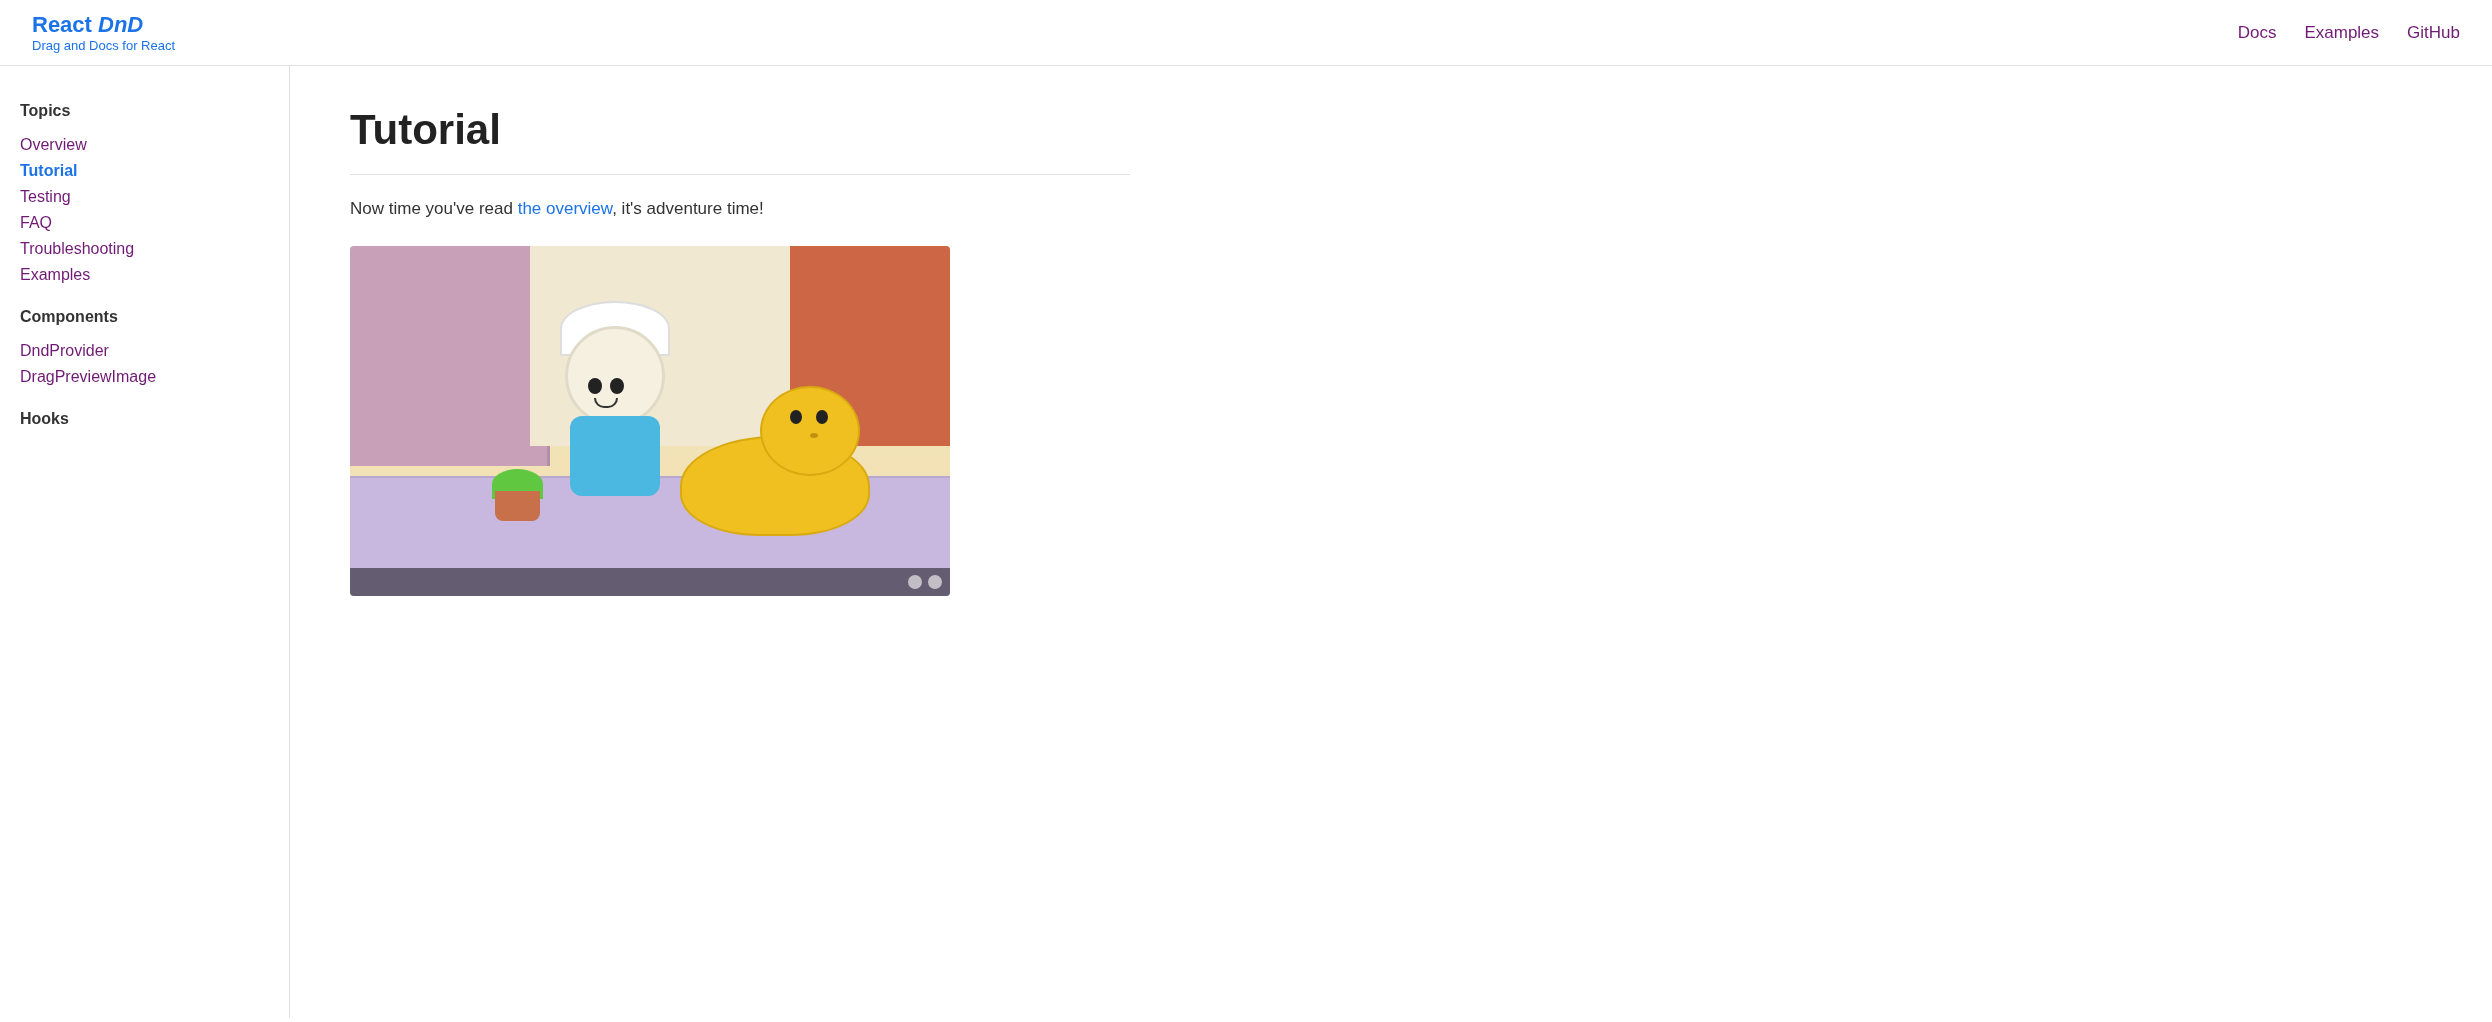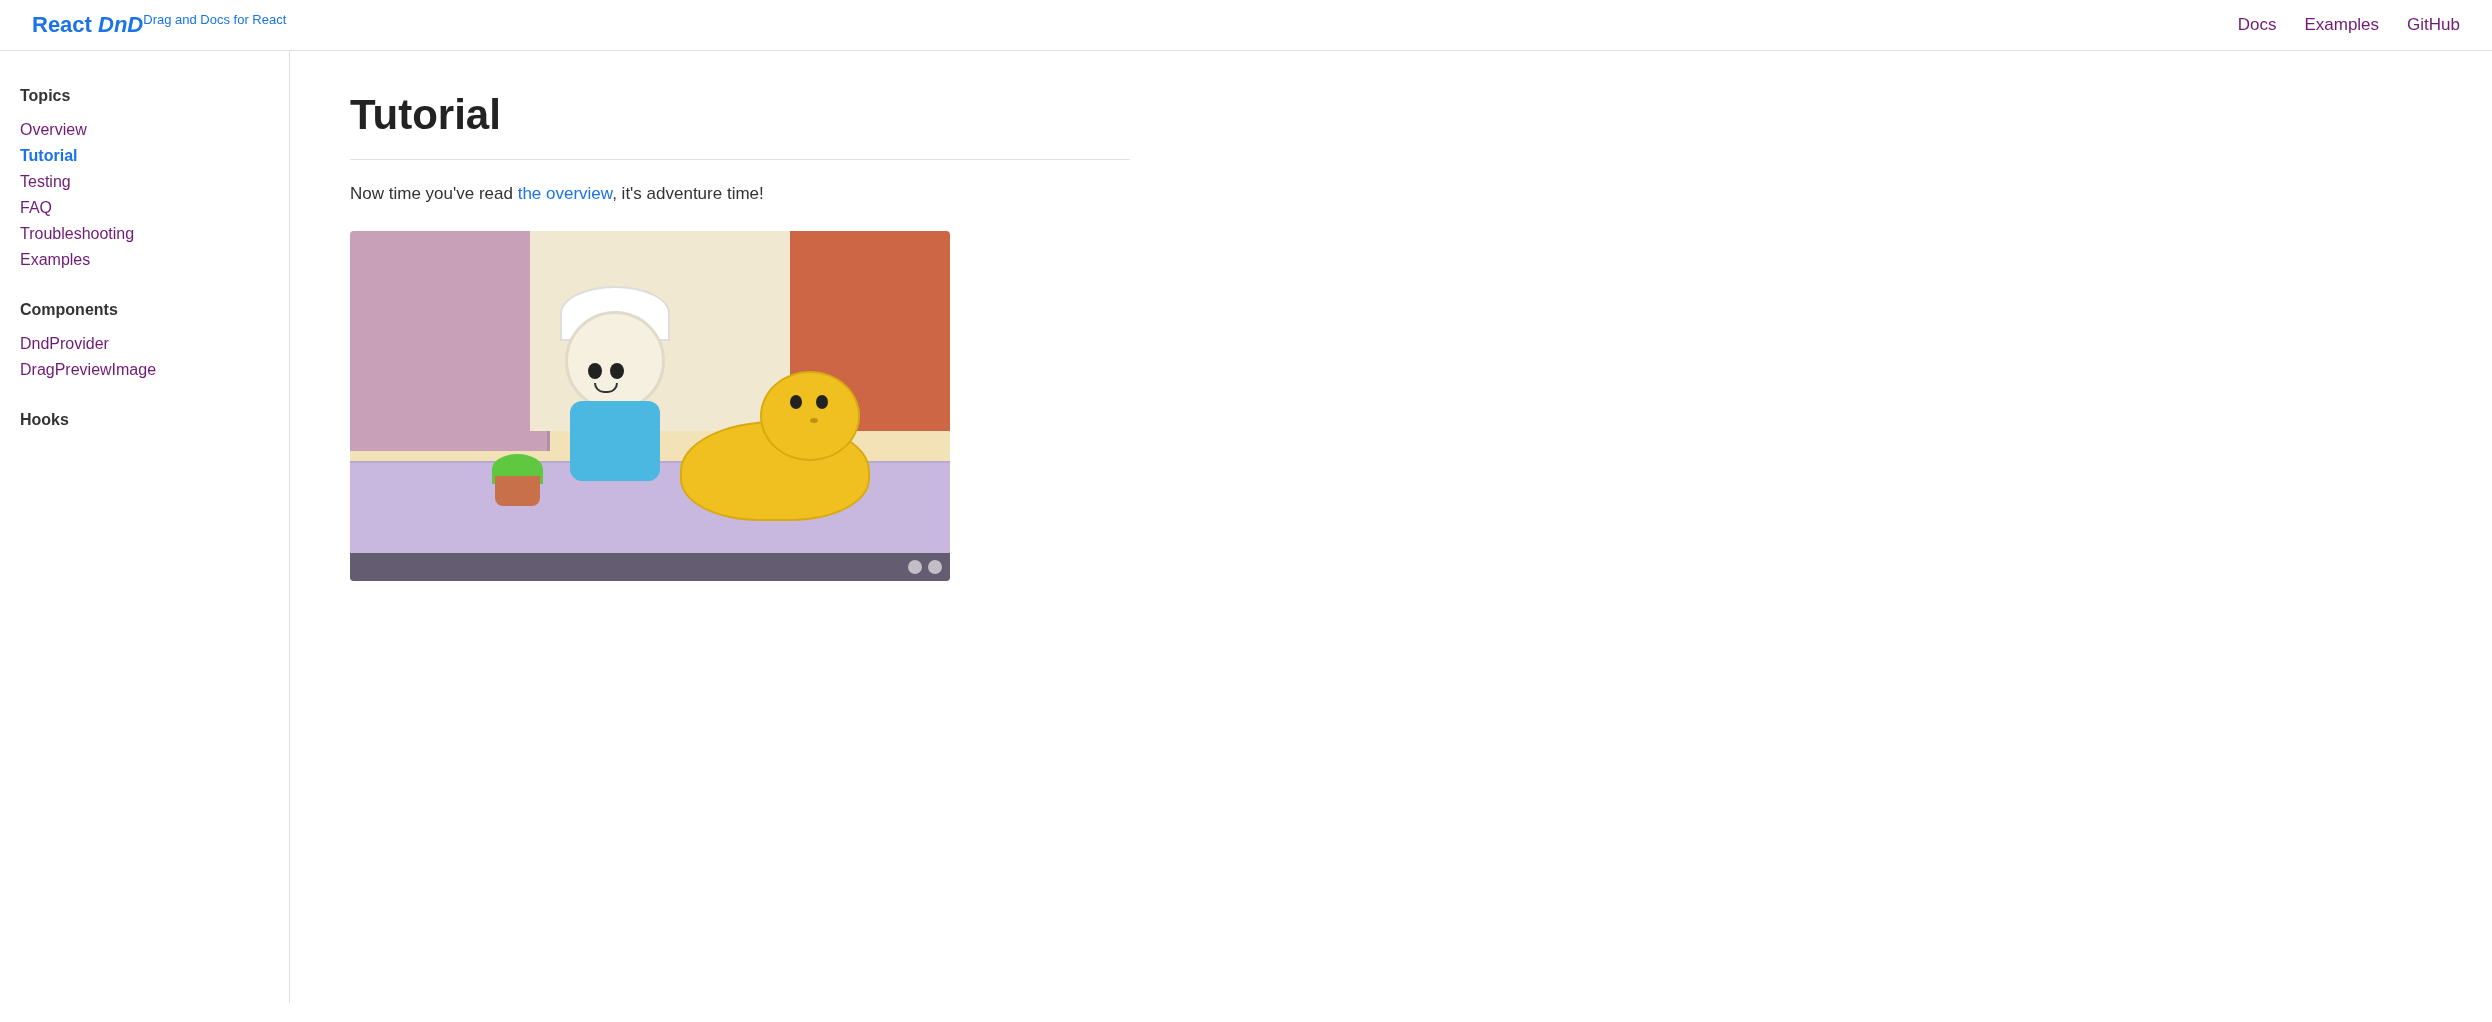--- a/index.html
+++ b/index.html
@@ -20,21 +20,21 @@
       display: flex;
       align-items: center;
       justify-content: space-between;
       padding: 12px 32px;
       border-bottom: 1px solid #e0e0e0;
       background: #fff;
     }
 
     .header-brand {
       display: flex;
-      flex-direction: row;
+      flex-direction: column;
     }
 
     .header-title {
       font-size: 22px;
       color: #1a73e8;
       font-weight: 700;
     }
 
     .header-title em {
       font-style: italic;
@@ -70,21 +70,21 @@
       padding: 24px 20px;
       border-right: 1px solid #e0e0e0;
       overflow-y: auto;
     }
 
     .sidebar-section-title {
       font-size: 16px;
       font-weight: 700;
       color: #333;
       margin-bottom: 12px;
-      margin-top: 28px;
+      margin-top: 20px;
     }
 
     .sidebar-section-title:first-child {
       margin-top: 12px;
     }
 
     .sidebar-nav-item {
       display: block;
       padding: 4px 0;
       font-size: 16px;

